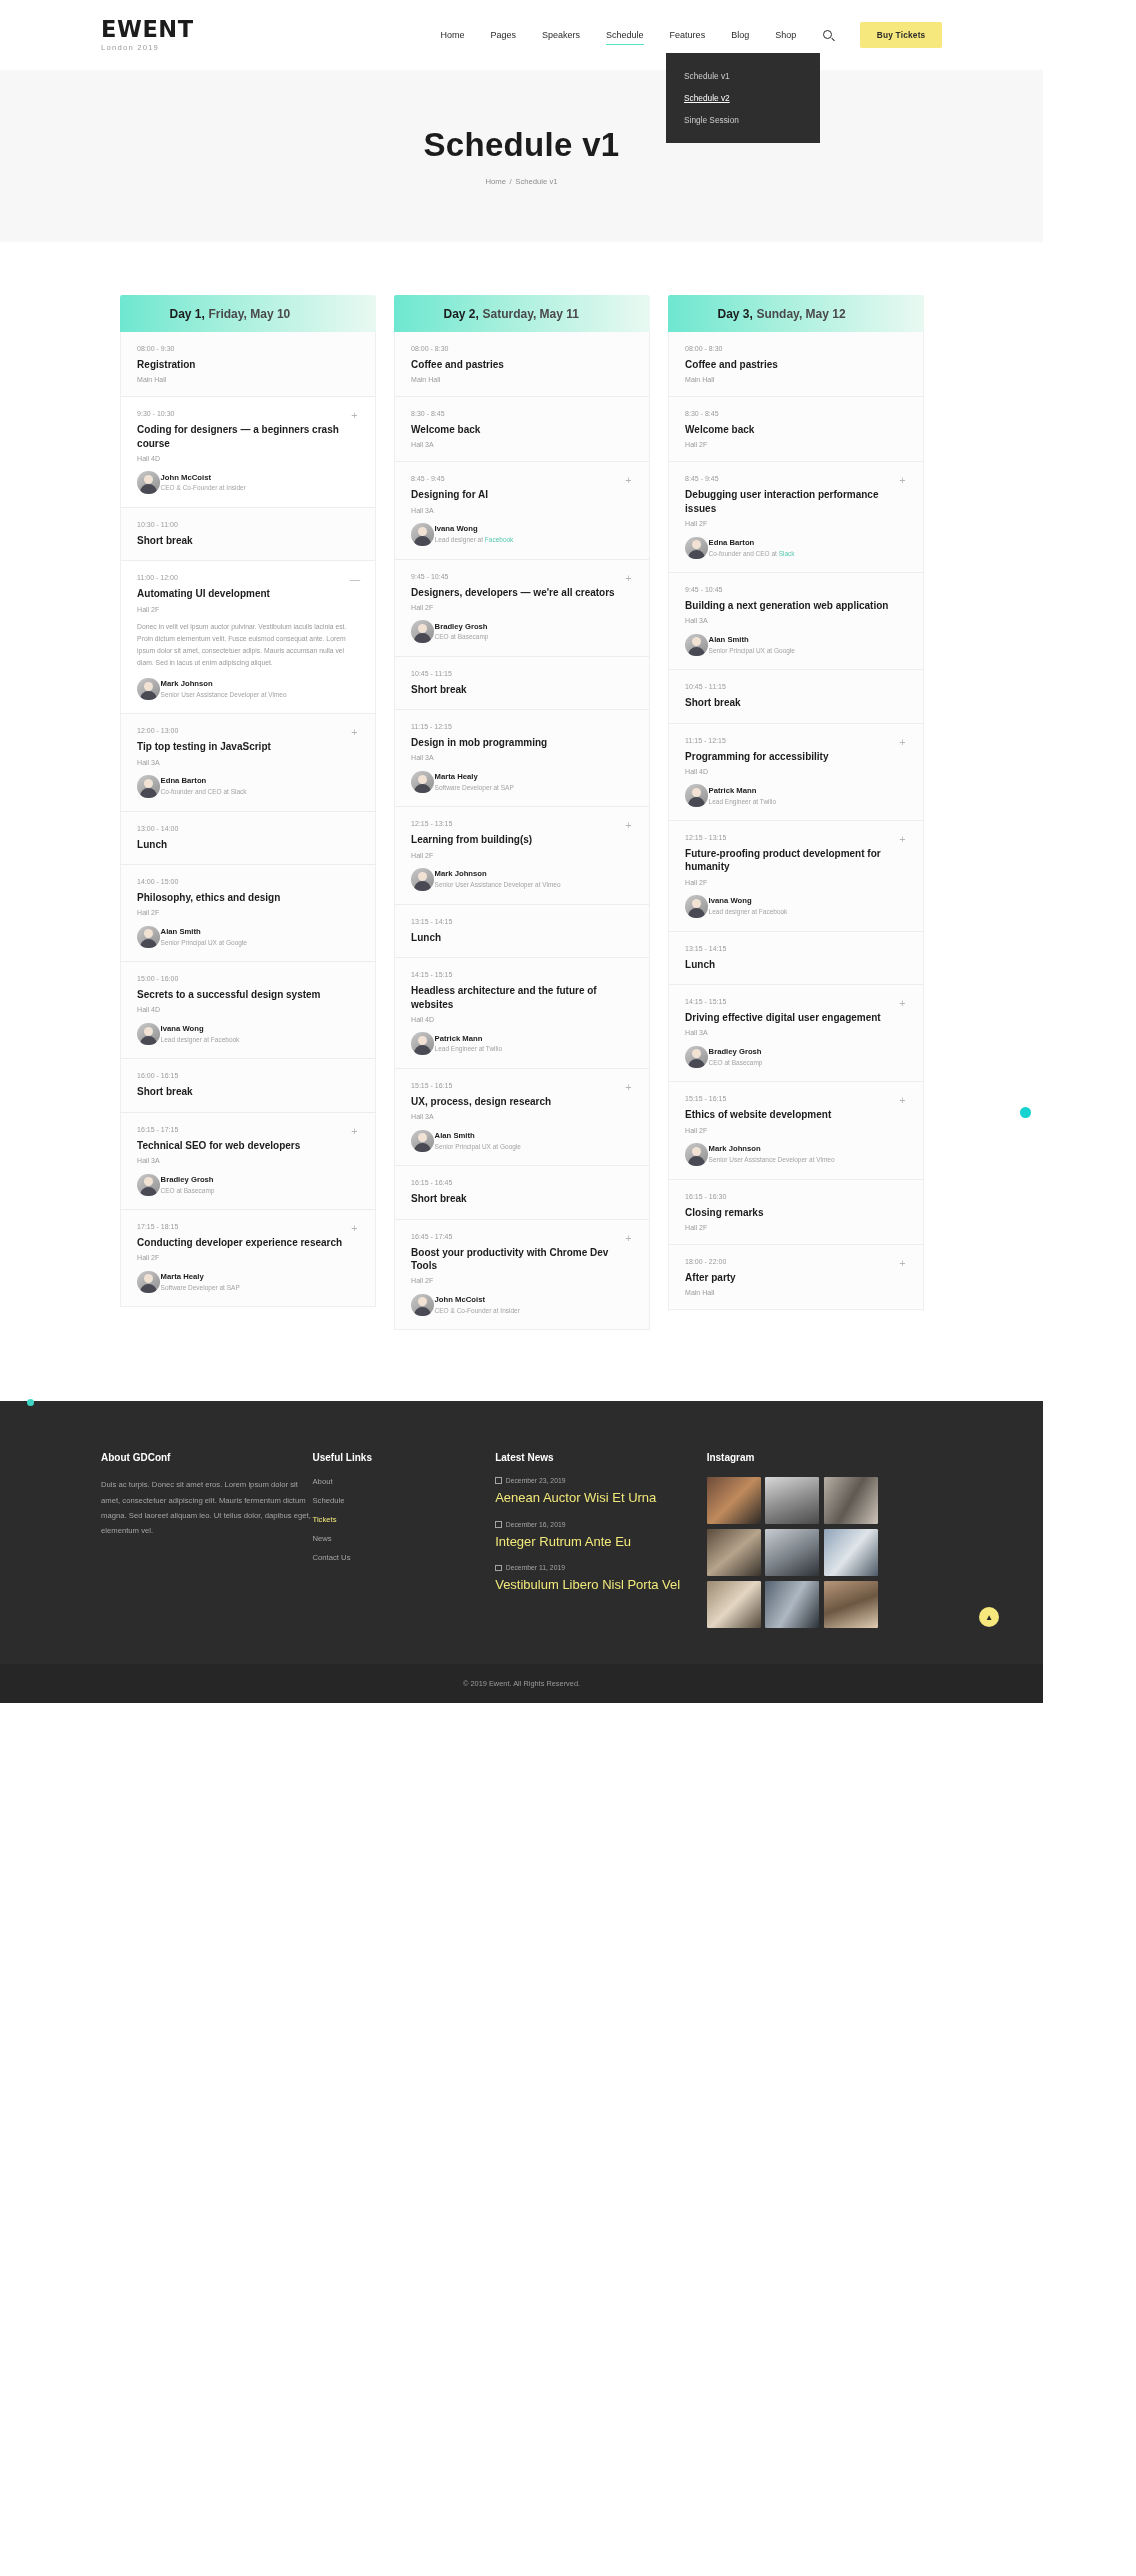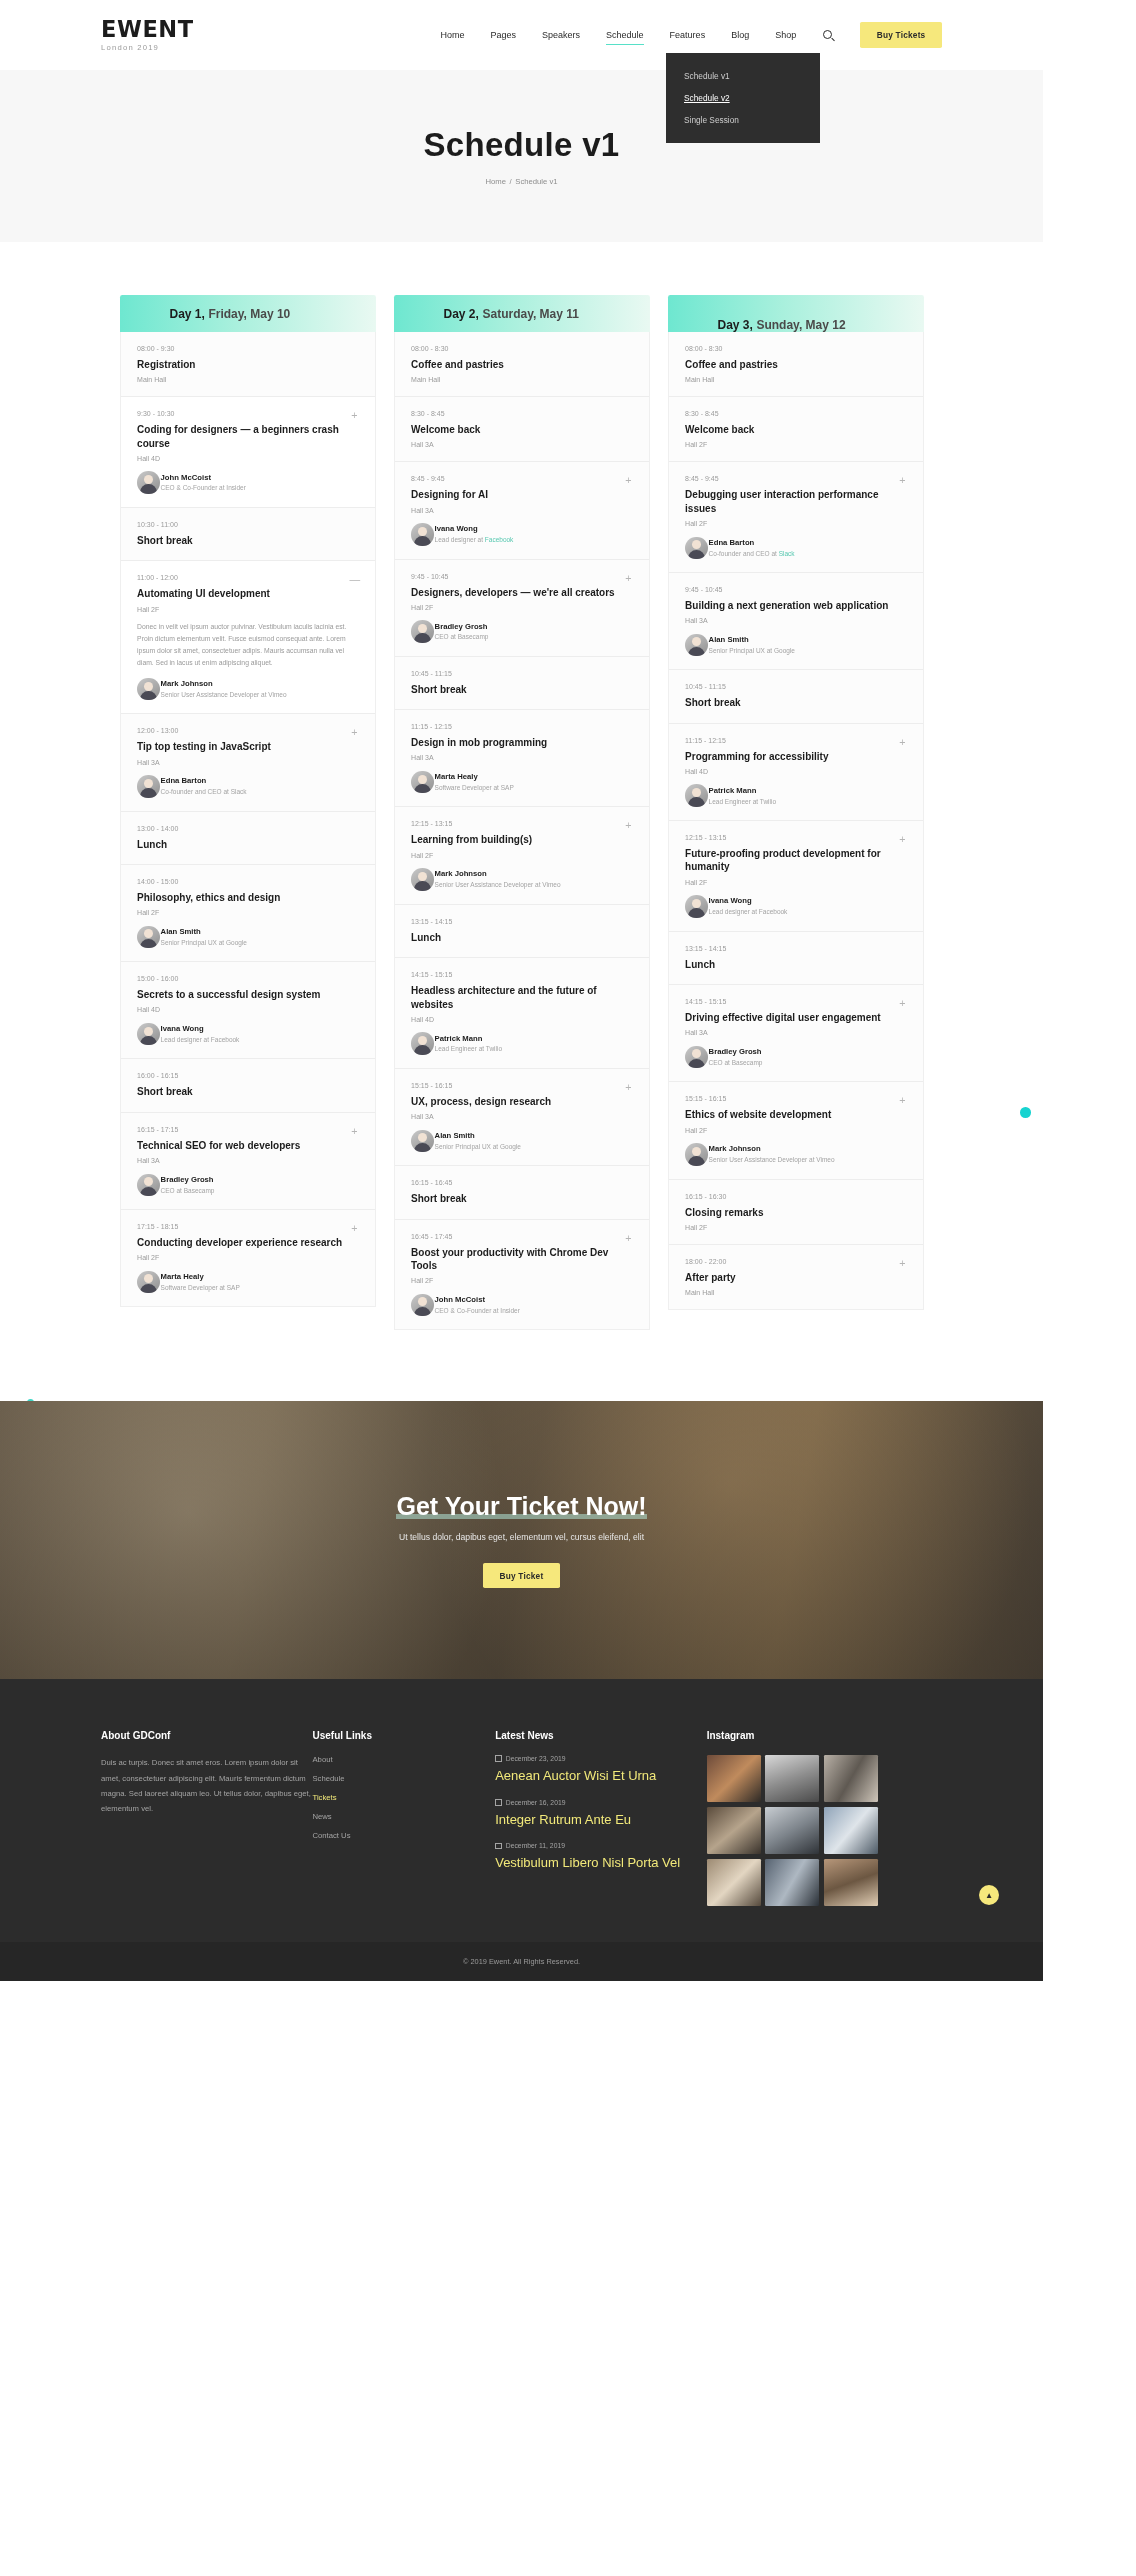--- a/index.html
+++ b/index.html
@@ -692,21 +692,21 @@
                 <div class="spk-name">John McCoist</div>
                 <div class="spk-role">CEO &amp; Co-Founder at Insider</div>
               </div>
             </div>
           </div>
 
         </div>
       </div>
 
       <div class="day-col">
-        <div class="day-head" style="background:linear-gradient(90deg,#6ee7d0 0%,#a9f0dd 45%,#e9f9f2 100%);align-items:flex-end;">
+        <div class="day-head" style="background:linear-gradient(90deg,#6ee7d0 0%,#a9f0dd 45%,#e9f9f2 100%);">
           <span class="dayname">Day 3,</span>
           <span class="daydate">Sunday, May 12</span>
         </div>
         <div class="day-body">
 
           <div class="slot">
             <div class="slot-time">08:00 - 8:30</div>
             <div class="slot-title">Coffee and pastries</div>
             <div class="slot-hall">Main Hall</div>
           </div>
@@ -822,28 +822,20 @@
             <div class="slot-title">After party</div>
             <div class="slot-hall">Main Hall</div>
           </div>
 
         </div>
       </div>
 
     </div>
   </div>
 
-  <div class="cta">
-    <div class="cta-bg"></div>
-    <div class="cta-inner">
-      <h2>Get Your Ticket Now!</h2>
-      <p>Ut tellus dolor, dapibus eget, elementum vel, cursus eleifend, elit</p>
-      <button class="btn-ticket">Buy Ticket</button>
-    </div>
-  </div>
 
   <div class="footer">
     <div class="footer-cols">
 
       <div class="fcol-about">
         <h4>About GDConf</h4>
         <p>Duis ac turpis. Donec sit amet eros. Lorem ipsum dolor sit amet, consectetuer adipiscing elit. Mauris fermentum dictum magna. Sed laoreet aliquam leo. Ut tellus dolor, dapibus eget, elementum vel.</p>
       </div>
 
       <div class="fcol-links">

